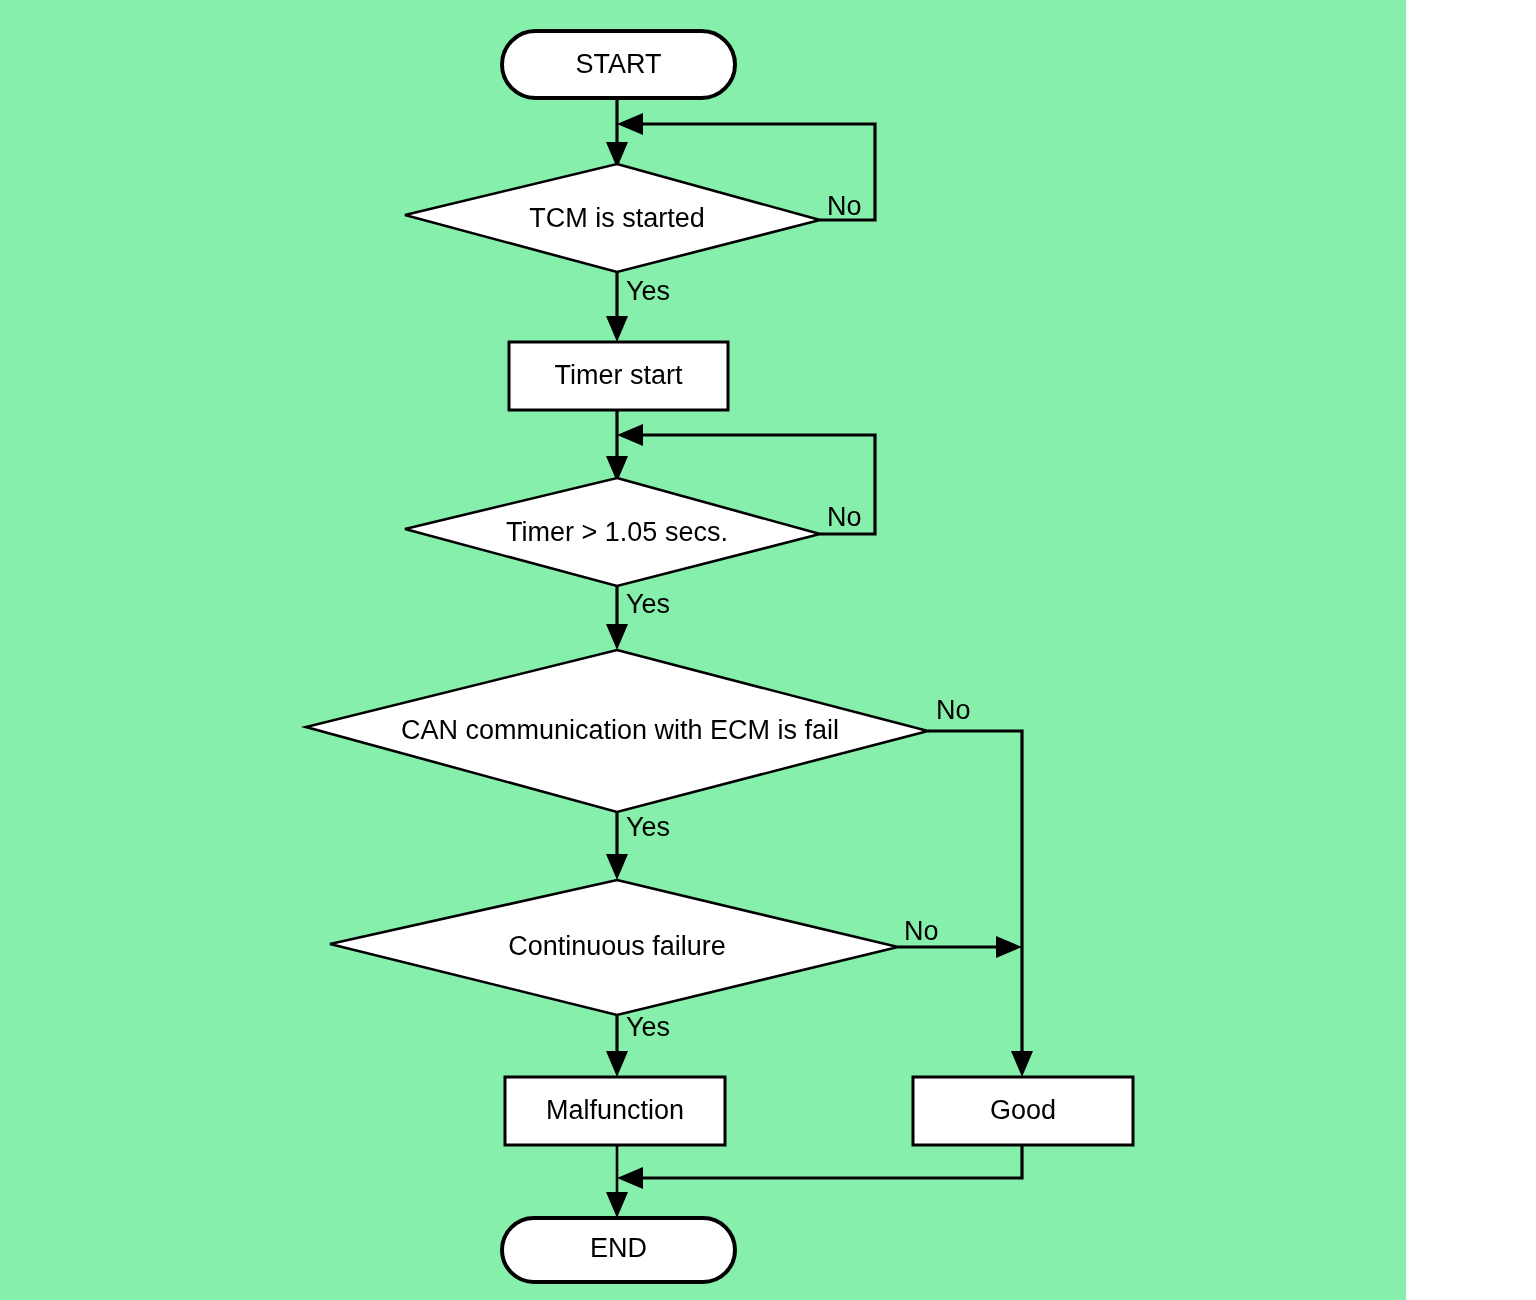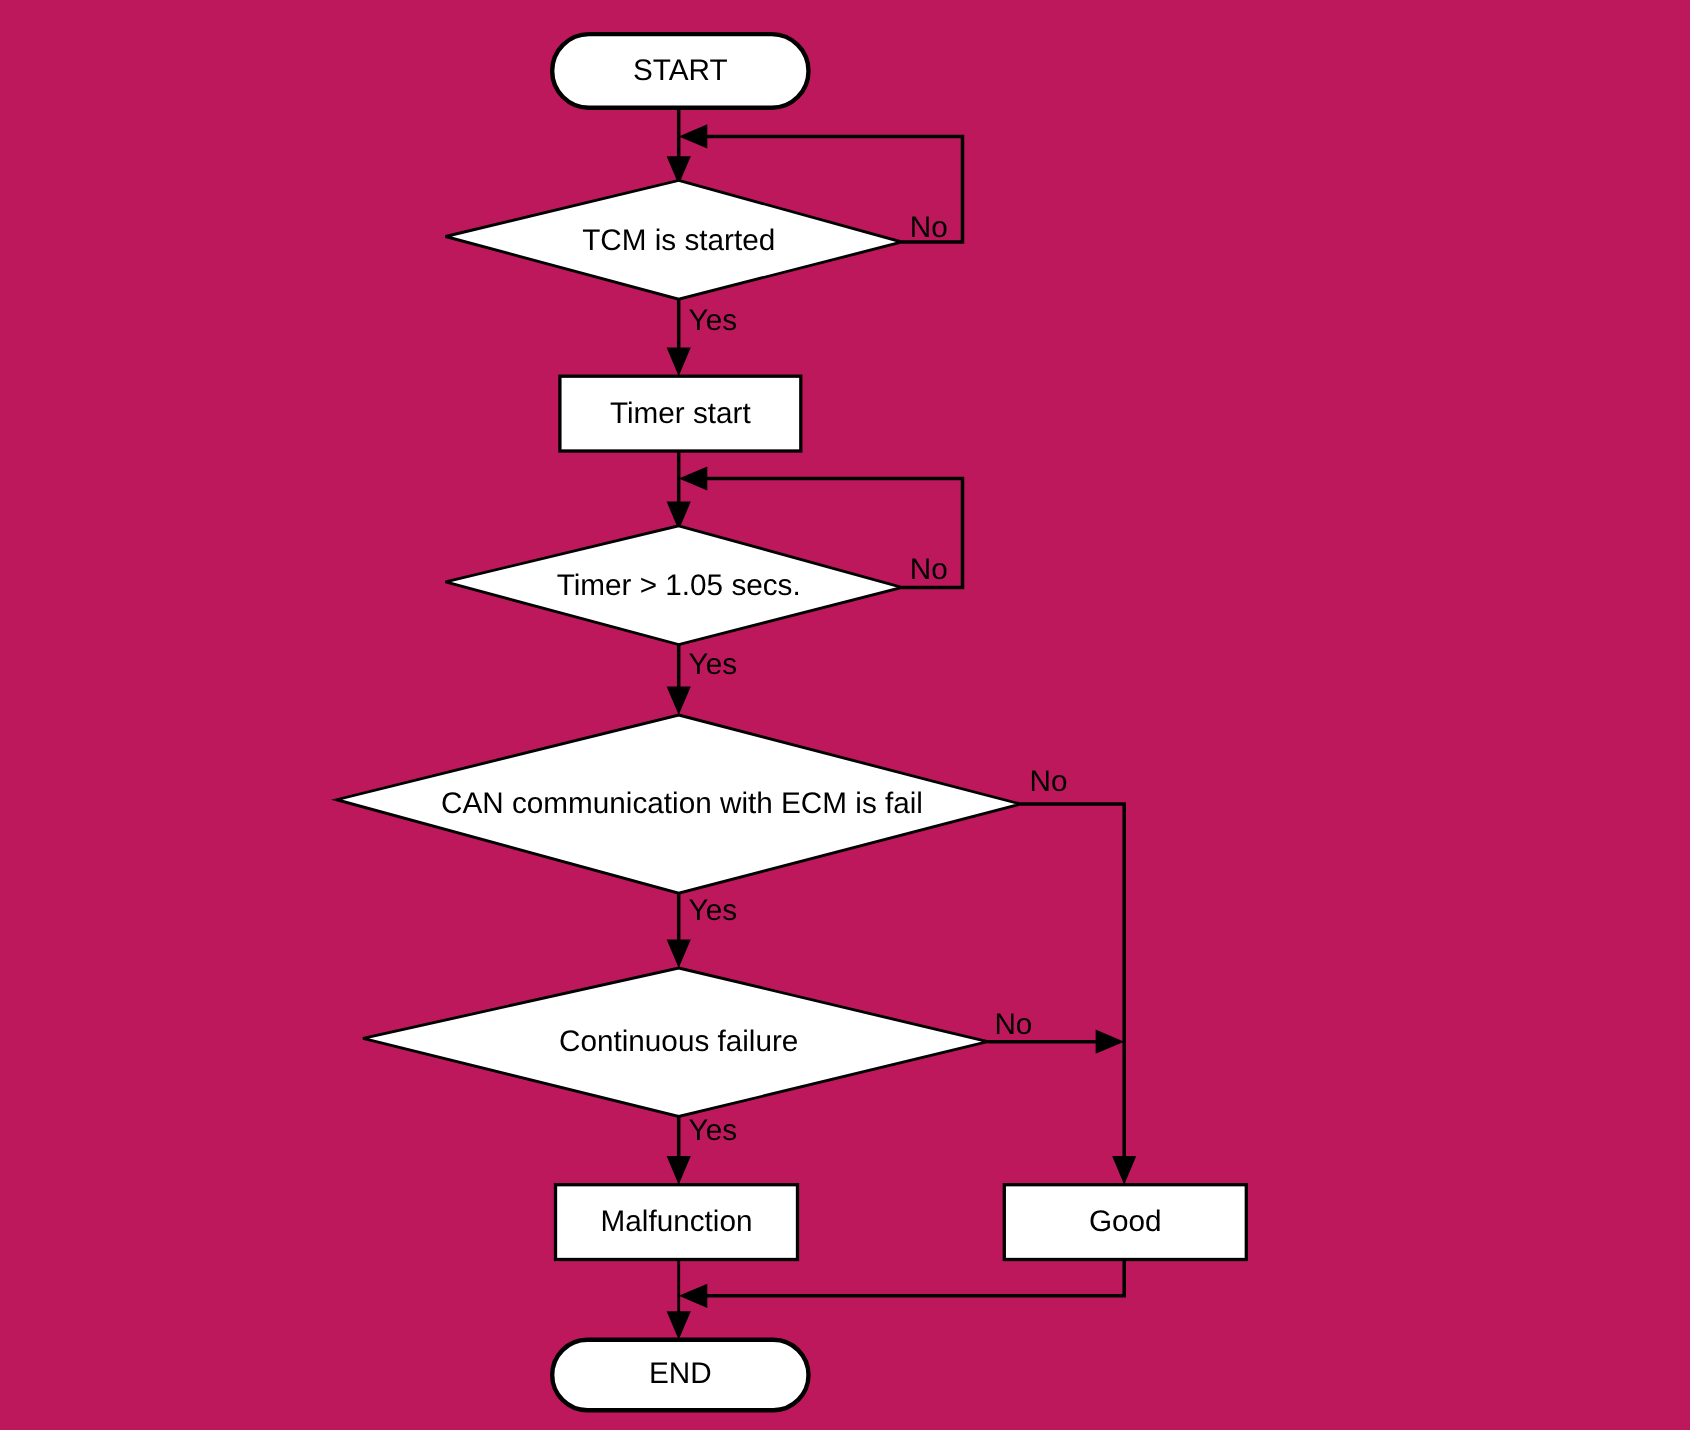--- a/index.html
+++ b/index.html
@@ -2,23 +2,23 @@
 <html><head>
 <meta charset="utf-8">
 <style>
   html, body {
     margin: 0;
     padding: 0;
     background: #ffffff;
   }
   #canvas {
     position: relative;
-    width: 1536px;
+    width: 1406px;
     height: 1300px;
-    background: #be185d;
+    background: #86efac;
     overflow: hidden;
     font-family: "Liberation Sans", sans-serif;
   }
   #flow-svg {
     position: absolute;
     left: 0;
     top: 0;
     width: 1536px;
     height: 1300px;
   }

